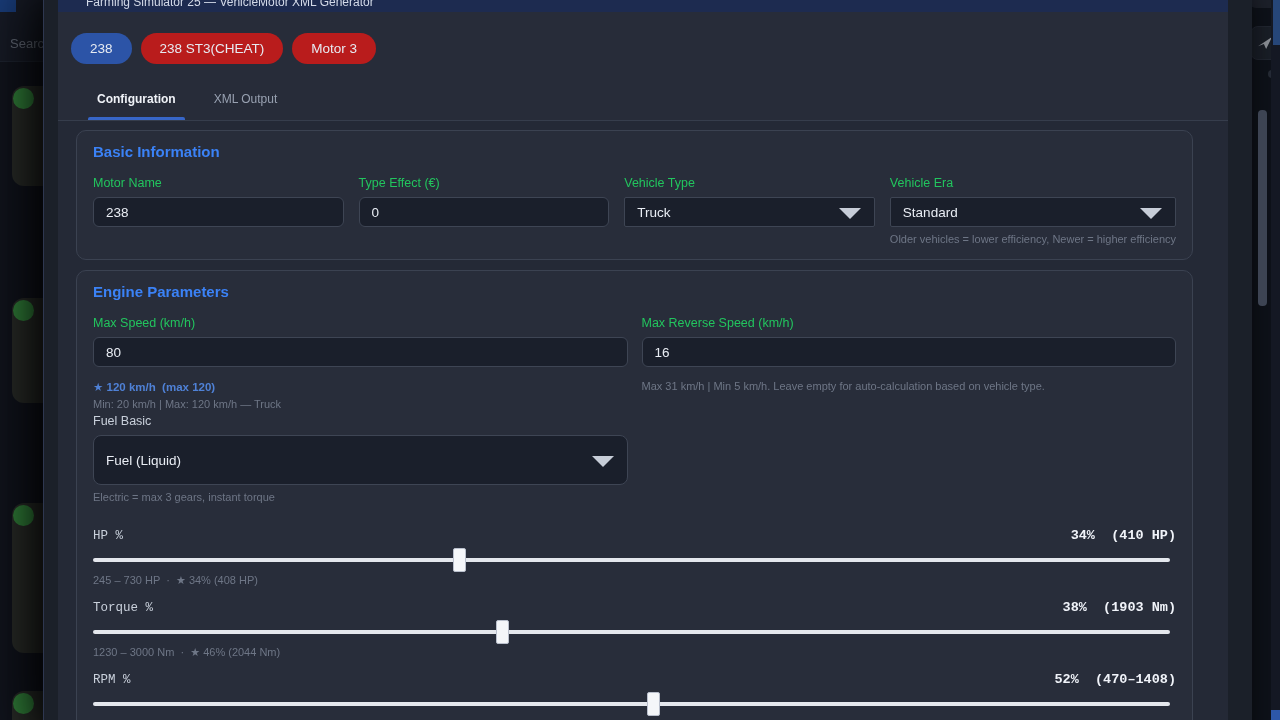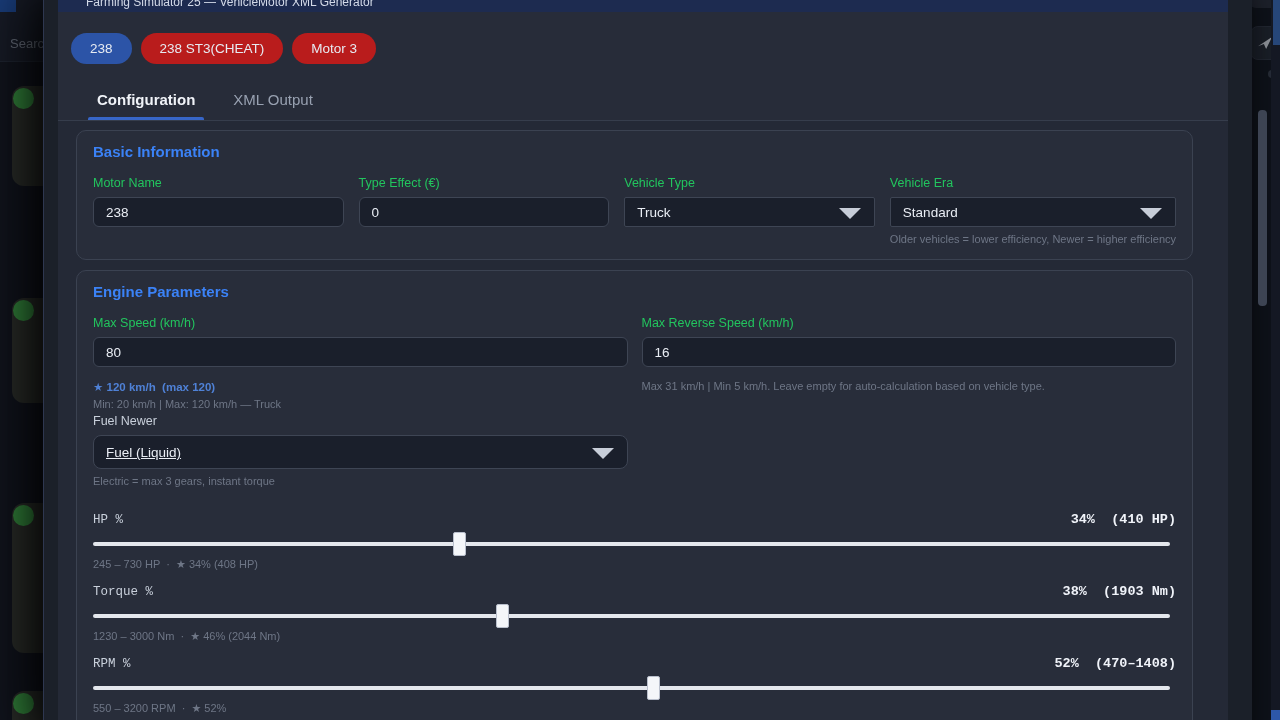--- a/index.html
+++ b/index.html
@@ -42,21 +42,21 @@
 
   .pills-row { height:66px; background:#272c39; display:flex; align-items:flex-end;
     padding:0 0 14px 13px; gap:9px; flex:0 0 auto; }
   .pill { height:31px; border-radius:16px; padding:0 19px; display:flex; align-items:center;
     color:#e7ebf2; font-size:13.5px; background:#b91c1c; cursor:pointer; white-space:nowrap; }
   .pill.active { background:#2c54a7; }
 
   .tabbar { height:43px; border-bottom:1px solid #363d4c; display:flex; align-items:stretch;
     padding-left:30px; gap:20px; flex:0 0 auto; background:#272c39; }
   .tab { position:relative; display:flex; align-items:center; padding:0 9px;
-    font-size:15px; color:#98a1b1; cursor:pointer; }
+    font-size:12px; color:#98a1b1; cursor:pointer; }
   .tab.active { color:#f0f3f8; font-weight:700; }
   .tab.active .tab-underline { position:absolute; left:0; right:0; bottom:0; height:3px;
     background:#3766c8; border-radius:2px 2px 0 0; }
 
   .content { flex:1 1 auto; background:#242936; padding:9px 35px 0 18px; overflow:hidden; }
 
   .panel { background:#282d3a; border:1px solid #3b4251; border-radius:10px;
     padding:12px 16px 14px 16px; margin-bottom:10px; }
   .panel-title { color:#3b82f6; font-size:15px; font-weight:700; margin-bottom:16px; }
 
@@ -64,21 +64,21 @@
   .grid2 { display:grid; grid-template-columns:repeat(2,1fr); gap:14px; }
 
   .f-label { color:#22c55e; font-size:12.5px; margin-bottom:7px; }
   .f-label-bright { color:#c9d0db; font-size:12.5px; margin-bottom:7px; }
   .t-input { width:100%; height:30px; background:#1a1f2b; border:1px solid #3e4554;
     border-radius:6px; color:#e9edf4; font-size:13.5px; padding:0 12px; outline:none;
     font-family:"Liberation Sans","DejaVu Sans",sans-serif; }
   .t-select { position:relative; width:100%; height:30px; background:#1a1f2b;
     border:1px solid #3e4554; border-radius:2px; color:#e9edf4; font-size:13.5px;
     display:flex; align-items:center; padding:0 34px 0 12px; cursor:pointer; }
-  .t-select.tall { height:34px; border-radius:8px;text-decoration:underline; }
+  .t-select.tall { height:50px; border-radius:8px; }
   .tri-down { position:absolute; right:13px; top:50%; margin-top:-4px; width:0; height:0;
     border-left:11px solid transparent; border-right:11px solid transparent;
     border-top:11px solid #c7cdd8; }
   .hint { color:#6e7686; font-size:11px; white-space:pre; }
   .hint-blue { color:#4f81d6; font-size:11.5px; font-weight:700; white-space:pre; }
 
   .mt4{margin-top:4px;} .mt6{margin-top:6px;} .mt13{margin-top:13px;} .mt24{margin-top:24px;}
   .half { width:calc(50% - 7px); }
 
   .slider-row { margin-bottom:12px; }
@@ -198,21 +198,21 @@
               <div class="hint mt4">Min: 20 km/h | Max: 120 km/h — Truck</div>
             </div>
             <div>
               <div class="f-label">Max Reverse Speed (km/h)</div>
               <input class="t-input" value="16" style="">
               <div class="hint mt13">Max 31 km/h | Min 5 km/h. Leave empty for auto-calculation based on vehicle type.</div>
             </div>
           </div>
 
           <div class="half">
-            <div class="f-label-bright mt4">Fuel Newer</div>
+            <div class="f-label-bright mt4">Fuel Basic</div>
             <div class="t-select tall">
               <span>Fuel (Liquid)</span>
               <span class="tri-down"></span>
             </div>
             <div class="hint mt6">Electric = max 3 gears, instant torque</div>
           </div>
 
           <div class="mt24">
 
             <div class="slider-row">

